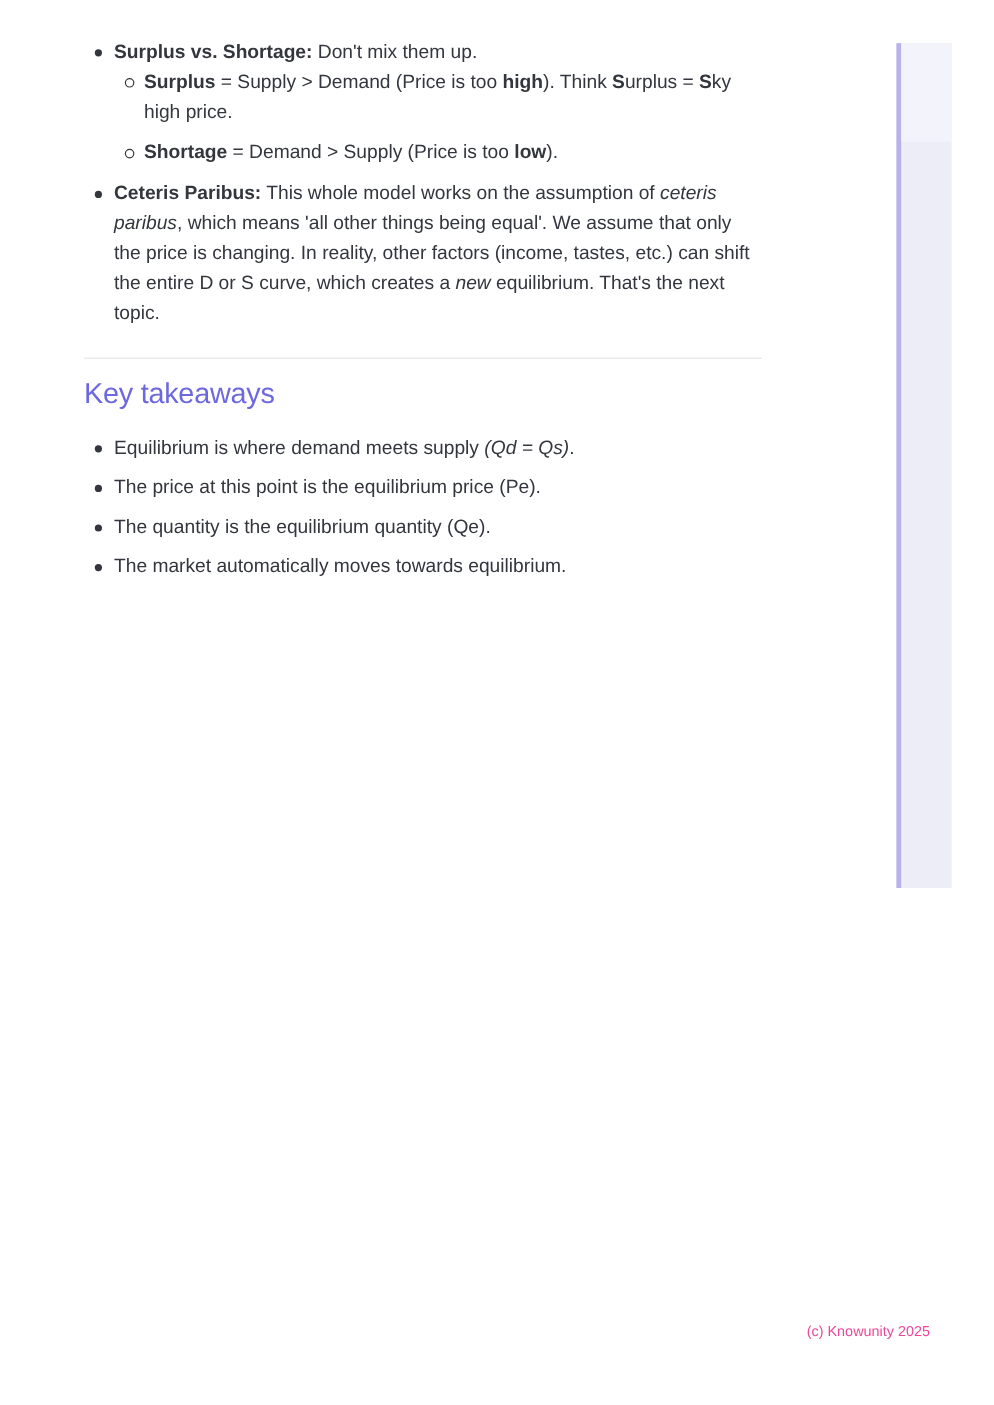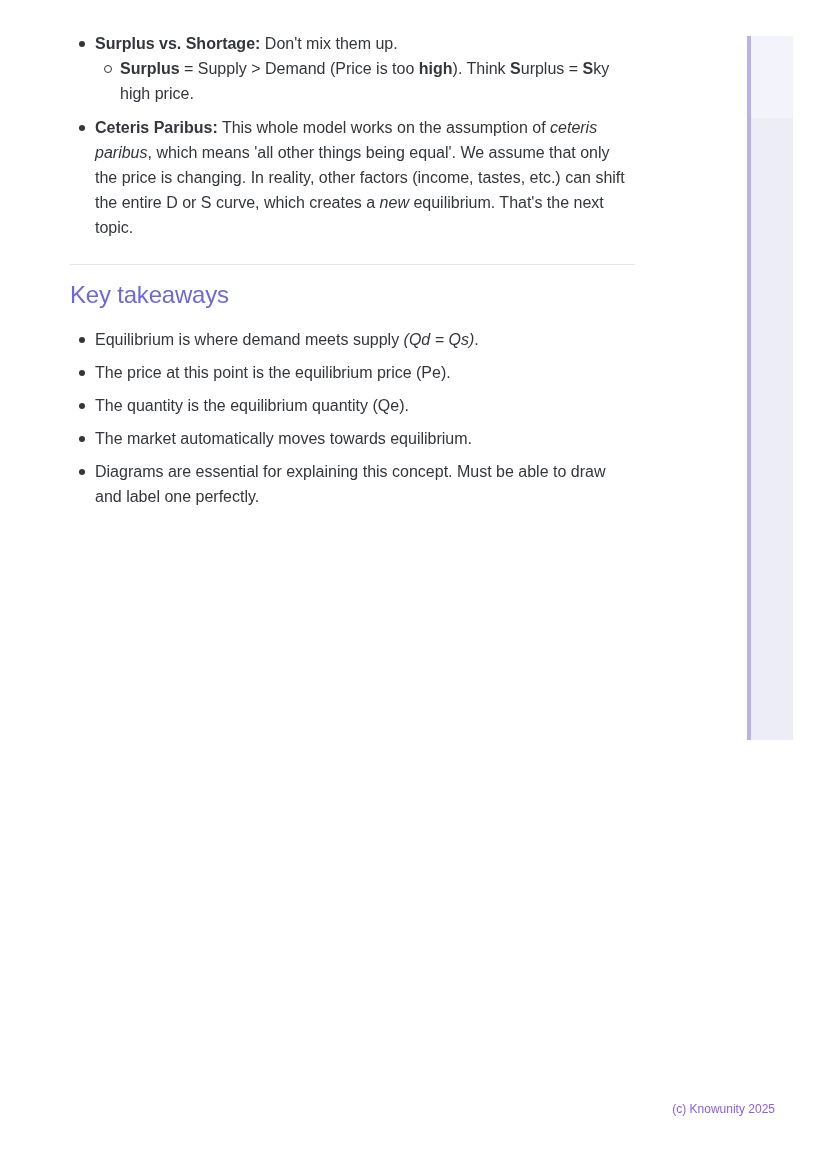--- a/index.html
+++ b/index.html
@@ -81,48 +81,48 @@
     width: 100%;
     height: 82px;
     background: #f2f3fb;
   }
   .footer {
     position: absolute;
     right: 53px;
     top: 1102px;
     font-size: 12px;
     line-height: 15px;
-    color: #8b5cf6;
+    color: #ec4899;
   }
 </style>
 </head>
 <body>
 
 <div class="page">
 
   <div class="side-panel">
     <div class="panel-highlight"></div>
   </div>
 
   <div class="content">
     <ul class="list top-list">
         <li><span class="b">Surplus vs. Shortage:</span><span> Don't mix them up.</span><ul class="list sub-list">
             <li><span class="b">Surplus</span><span> = Supply &gt; Demand (Price is too </span><span class="b">high</span><span>). Think </span><span class="b">S</span><span>urplus = </span><span class="b">S</span><span>ky high price.</span></li>
+            <li><span class="b">Shortage</span><span> = Demand &gt; Supply (Price is too </span><span class="b">low</span><span>).</span></li>
           </ul></li>
         <li><span class="b">Ceteris Paribus:</span><span> This whole model works on the assumption of </span><span class="i">ceteris paribus</span><span>, which means 'all other things being equal'. We assume that only the price is changing. In reality, other factors (income, tastes, etc.) can shift the entire D or S curve, which creates a </span><span class="i">new</span><span> equilibrium. That's the next topic.</span></li>
       </ul>
 
     <hr class="divider">
 
     <h2 class="heading" style="color: rgb(108, 104, 222);">Key takeaways</h2>
 
     <ul class="list top-list takeaways">
         <li><span>Equilibrium is where demand meets supply </span><span class="m">(Qd = Qs)</span><span>.</span></li>
         <li><span>The price at this point is the equilibrium price (Pe).</span></li>
         <li><span>The quantity is the equilibrium quantity (Qe).</span></li>
         <li><span>The market automatically moves towards equilibrium.</span></li>
-        <li><span>Diagrams are essential for explaining this concept. Must be able to draw and label one perfectly.</span></li>
       </ul>
   </div>
 
   <div class="footer">(c) Knowunity 2025</div>
 
 </div>
 
 </body></html>

